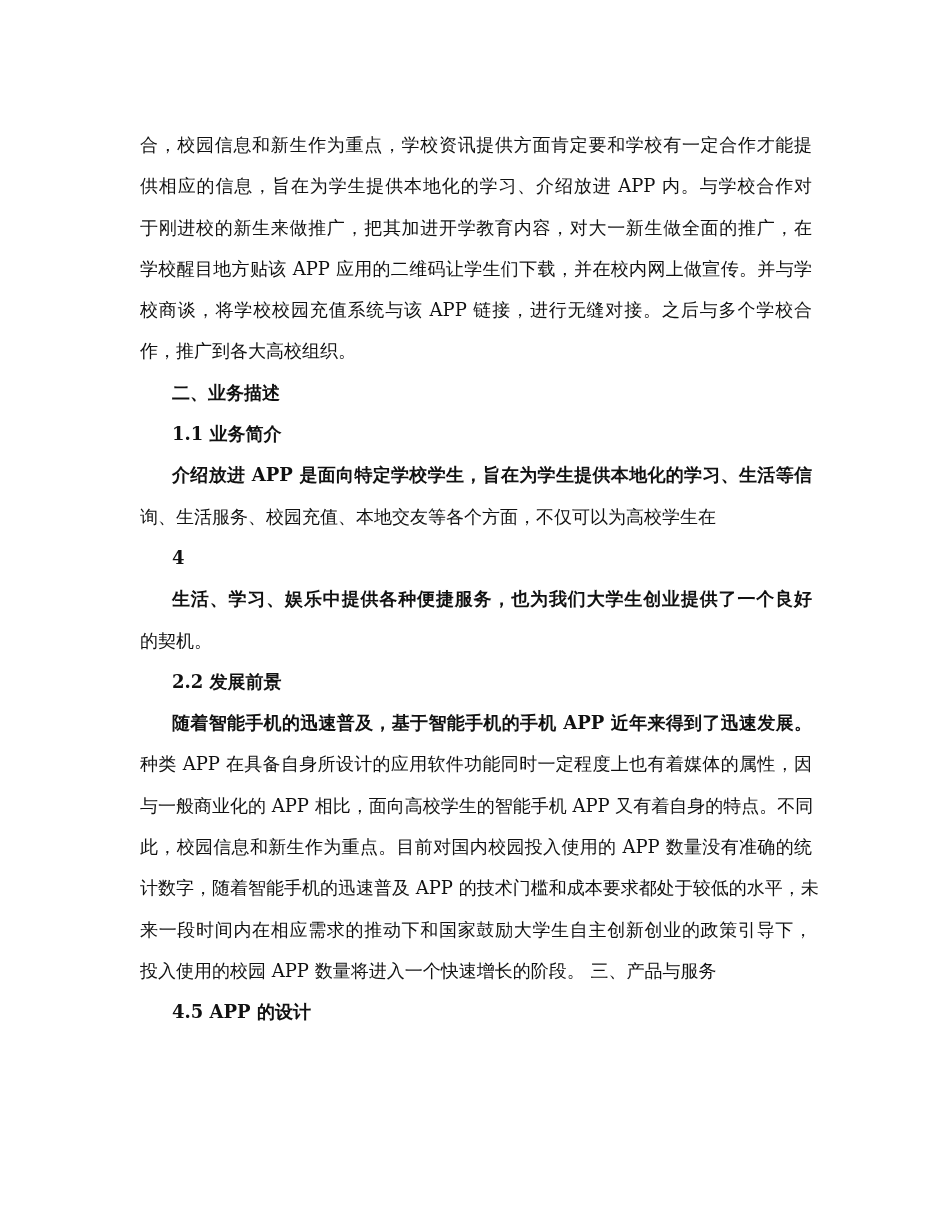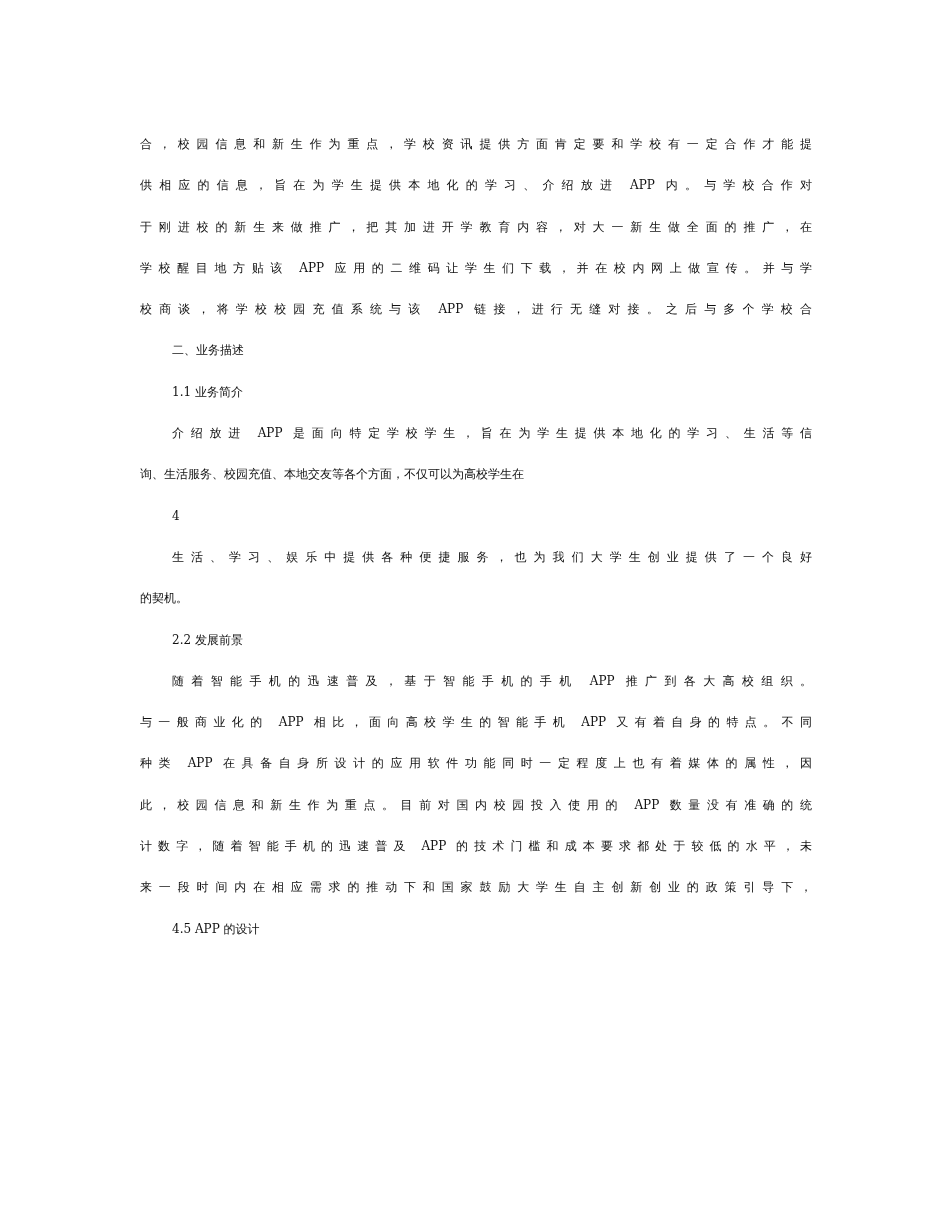--- a/index.html
+++ b/index.html
@@ -1,42 +1,44 @@
 <!DOCTYPE html>
 <html><head>
 <meta charset="utf-8">
 <style>
   html, body { margin: 0; padding: 0; background: #ffffff; }
   body { width: 950px; height: 1230px; position: relative; overflow: hidden; }
   .page {
     position: absolute; left: 140px; top: 124px; width: 672px;
     font-family: "DejaVu Serif", "Liberation Serif", serif;
-    font-size: 12px; color: #111111; line-height: 41.3px;
+    font-size: 18px; color: #111111; line-height: 41.3px;
   }
   .line { height: 41.3px; white-space: nowrap; overflow: visible; }
   .line.just { text-align: justify; text-align-last: justify; }
-  .indent { padding-left: 32px; }
+  .indent { padding-left: 32px; font-weight: bold; }
 </style>
 </head>
 <body>
 
 <div class="page">
   <div class="line just">合，校园信息和新生作为重点，学校资讯提供方面肯定要和学校有一定合作才能提</div>
   <div class="line just">供相应的信息，旨在为学生提供本地化的学习、介绍放进 APP 内。与学校合作对</div>
   <div class="line just">于刚进校的新生来做推广，把其加进开学教育内容，对大一新生做全面的推广，在</div>
   <div class="line just">学校醒目地方贴该 APP 应用的二维码让学生们下载，并在校内网上做宣传。并与学</div>
   <div class="line just">校商谈，将学校校园充值系统与该 APP 链接，进行无缝对接。之后与多个学校合</div>
+  <div class="line">作，推广到各大高校组织。</div>
   <div class="line indent">二、业务描述</div>
   <div class="line indent">1.1 业务简介</div>
   <div class="line just indent">介绍放进 APP 是面向特定学校学生，旨在为学生提供本地化的学习、生活等信</div>
   <div class="line">询、生活服务、校园充值、本地交友等各个方面，不仅可以为高校学生在</div>
   <div class="line indent">4</div>
   <div class="line just indent">生活、学习、娱乐中提供各种便捷服务，也为我们大学生创业提供了一个良好</div>
   <div class="line">的契机。</div>
   <div class="line indent">2.2 发展前景</div>
-  <div class="line just indent">随着智能手机的迅速普及，基于智能手机的手机 APP 推广到各大高校组织。</div>
+  <div class="line just indent">随着智能手机的迅速普及，基于智能手机的手机 APP 近年来得到了迅速发展。</div>
+  <div class="line just">种类 APP 在具备自身所设计的应用软件功能同时一定程度上也有着媒体的属性，因</div>
   <div class="line just">与一般商业化的 APP 相比，面向高校学生的智能手机 APP 又有着自身的特点。不同</div>
-  <div class="line just">种类 APP 在具备自身所设计的应用软件功能同时一定程度上也有着媒体的属性，因</div>
   <div class="line just">此，校园信息和新生作为重点。目前对国内校园投入使用的 APP 数量没有准确的统</div>
   <div class="line just">计数字，随着智能手机的迅速普及 APP 的技术门槛和成本要求都处于较低的水平，未</div>
   <div class="line just">来一段时间内在相应需求的推动下和国家鼓励大学生自主创新创业的政策引导下，</div>
+  <div class="line">投入使用的校园 APP 数量将进入一个快速增长的阶段。 三、产品与服务</div>
   <div class="line indent">4.5  APP 的设计</div>
 </div>
 
 </body></html>

